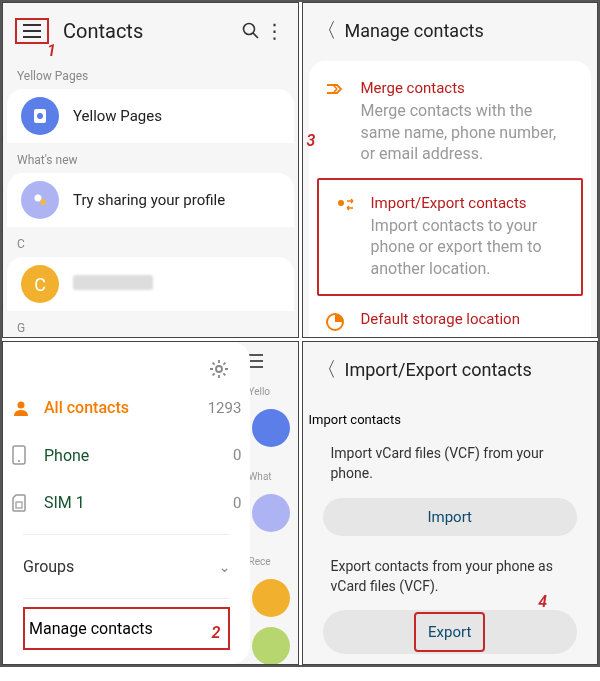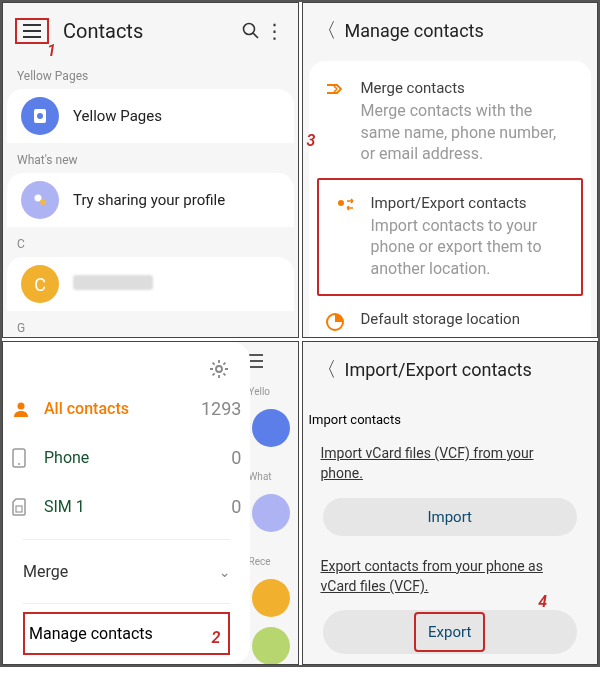--- a/index.html
+++ b/index.html
@@ -23,44 +23,44 @@
   .blur { background: #ddd; color: transparent; border-radius: 3px; display: inline-block; height: 15px; position: relative; filter: blur(1px); }
 
   
   .p2-header { display: flex; align-items: center; padding: 12px 14px; height: 54px; background: #f6f6f6; }
   .back-arrow { width: 28px; font-size: 20px; color: #333; }
   .p2-title { font-size: 18px; color: #222; }
   .card { background: #fff; border-radius: 16px; margin: 4px 6px; padding: 4px 0; }
   .mc-row { display: flex; align-items: flex-start; padding: 14px 18px 14px 16px; position: relative; }
   .mc-icon { width: 36px; color: #f57c00; font-size: 18px; text-align: center; flex-shrink: 0; padding-top: 2px; }
   .mc-text { flex: 1; }
-  .mc-title { font-size: 15px; color: #404040; margin-bottom: 3px; }
+  .mc-title { font-size: 15px; color: #b91c1c; margin-bottom: 3px; }
   .mc-sub { font-size: 16px; color: #999; line-height: 1.35; }
   .mc-div { height: 1px; background: #eee; margin: 0 18px 0 54px; }
   .hl-red { border: 2px solid #c62828; margin: -2px 8px; border-radius: 2px; }
 
   
   .drawer { background: #fff; border-radius: 0 18px 18px 0; width: 84%; height: 100%; position: relative; }
   .behind { position: absolute; right: 0; top: 0; bottom: 0; width: 18%; background: #f6f6f6; overflow: hidden; padding-top: 12px; }
   .behind-item { width: 38px; height: 38px; border-radius: 50%; margin: 10px auto 24px; }
   .d-top { display: flex; justify-content: flex-end; padding: 16px 20px 4px; }
   .d-row { display: flex; align-items: center; padding: 14px 9px; }
   .d-icon { width: 32px; color: #888; font-size: 16px; text-align: left; }
   .d-icon.active { color: #f57c00; }
   .d-label { flex: 1; font-size: 16px; color: #14532d; }
   .d-label.active { color: #f57c00; font-weight: 500; }
-  .d-count { font-size: 18px; color: #888; }
+  .d-count { font-size: 15px; color: #888; }
   .d-sep { height: 1px; background: #eee; margin: 8px 20px; }
   .d-groups { display: flex; align-items: center; padding: 14px 20px; font-size: 16px; color: #333; }
   .chev { font-size: 14px; color: #888; }
   .d-manage-hl { border: 2px solid #c62828; margin: 0 20px 4px; padding: 10px 4px; }
 
   
   .p4-sect-hdr { font-size: 13px; color: #000000; padding: 16px 6px 6px; }
-  .p4-desc { font-size: 14px; color: #333; padding: 10px 18px 14px; line-height: 1.45; text-decoration: underline; }
+  .p4-desc { font-size: 14px; color: #333; padding: 10px 28px 14px; line-height: 1.45; }
   .pill-btn { background: #e6e6e6; border-radius: 22px; text-align: center; padding: 10px 0; margin: 0 20px 10px; font-size: 15px; color: #0c4a6e; }
   .pill-hl { border: 2px solid #c62828; border-radius: 4px; display: inline-block; padding: 0 12px; line-height: 36px; }
 
   
   .annot { position: absolute; color: #c62828; font-size: 16px; font-weight: 600; font-style: italic; pointer-events: none; }
   
   svg { display: block; }
 </style>
 </head>
 <body>
@@ -236,21 +236,21 @@
           <svg width="14" height="18" viewBox="0 0 14 18">
               <path d="M1 4l3-3h8a1 1 0 0 1 1 1v14a1 1 0 0 1-1 1H2a1 1 0 0 1-1-1z" fill="none" stroke="#999" stroke-width="1.5"></path>
               <rect x="4" y="8" width="6" height="6" fill="none" stroke="#999" stroke-width="1.2"></rect>
             </svg>
         </div>
         <div class="d-label">SIM 1</div>
         <div class="d-count">0</div>
       </div>
       <div class="d-sep"></div>
       <div class="d-groups">
-        <span style="flex:1">Merge</span>
+        <span style="flex:1">Groups</span>
         <span class="chev">⌄</span>
       </div>
       <div class="d-sep"></div>
       <div style="position:relative">
         <span class="annot" style="bottom:8px;right:30px">2</span>
         <div class="d-manage-hl">
           <span>Manage contacts</span>
         </div>
       </div>
     </div>

